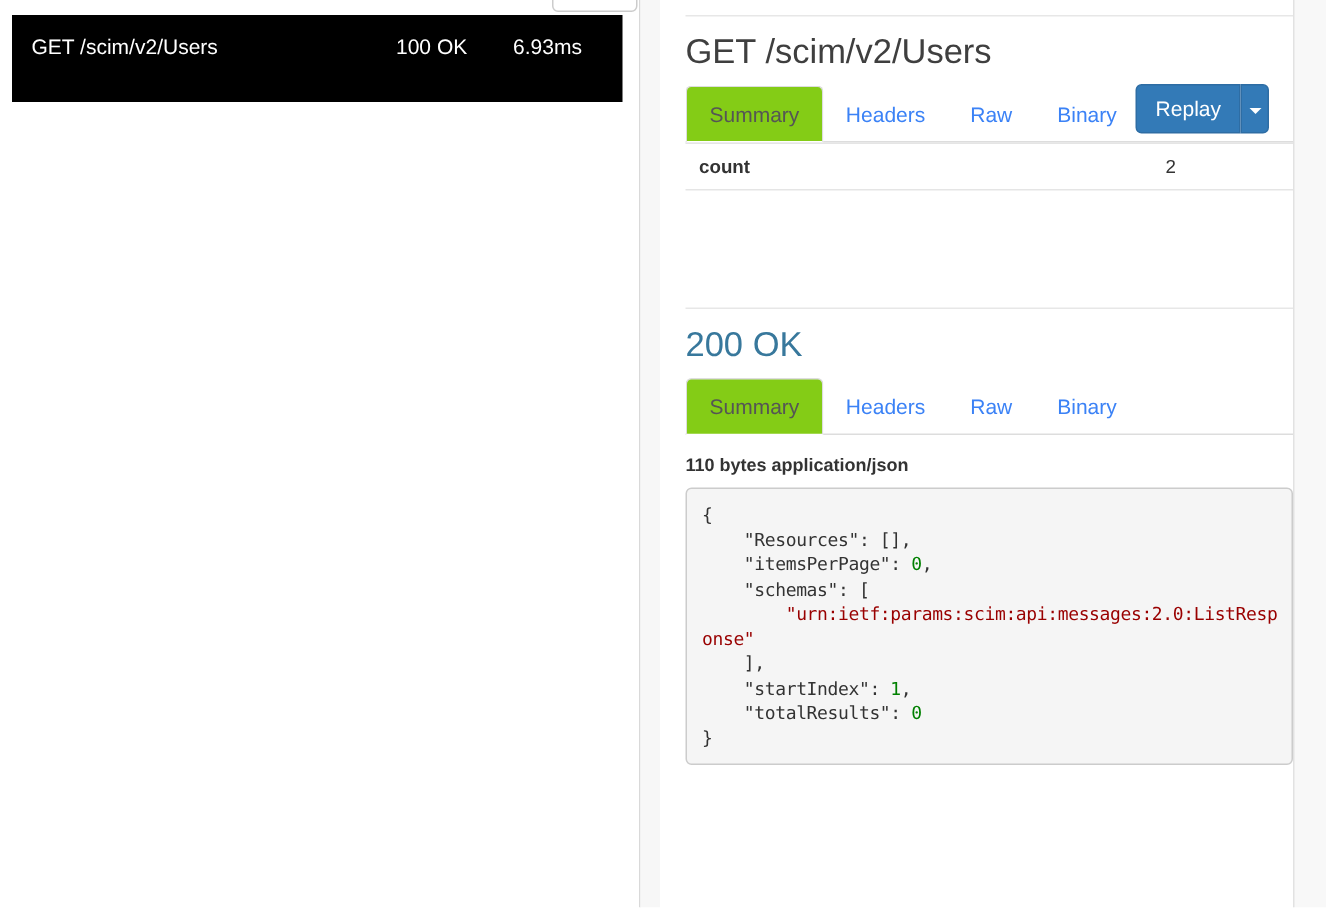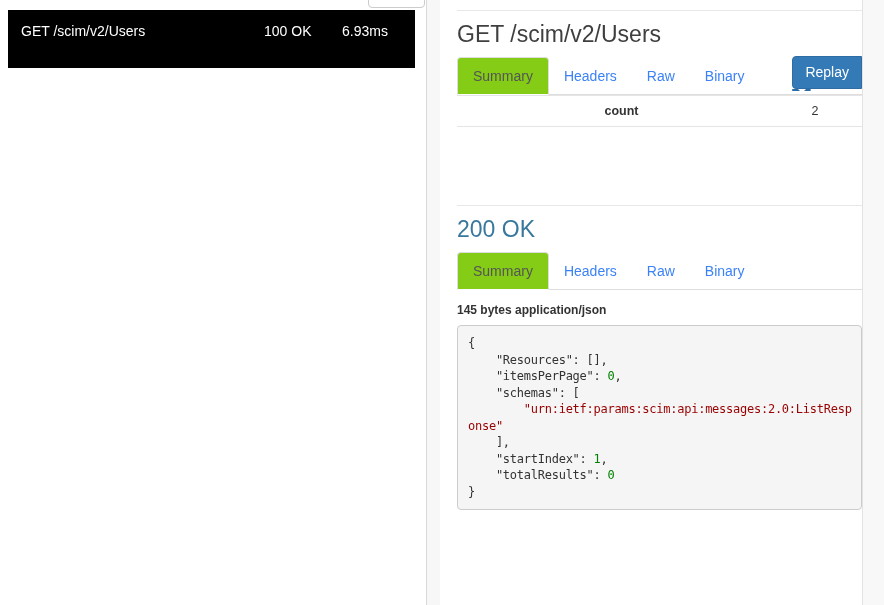--- a/index.html
+++ b/index.html
@@ -32,32 +32,32 @@
   h2.section-title { font-size: 23px; font-weight: 500; letter-spacing: 0; margin: 9px 0 10px 0;
     color: #3f3f3f; line-height: 28px; }
   h2.status-title { color: #38789c; }
 
   .tabs-row { position: relative; border-bottom: 1px solid #ddd; height: 37px;
     display: flex; align-items: flex-end; margin-top: 2px; }
   .tab { font-size: 14px; padding: 9px 15px; color: #3b82f6; cursor: pointer; line-height: 18px; }
   .tab.active { color: #555; background: #84cc16; border: 1px solid #ddd; border-bottom: 1px solid #fff;
     border-radius: 4px 4px 0 0; margin-bottom: -1px; cursor: default; }
 
-  .replay-group { position: absolute; right: 0; top: -2px; display: flex; flex-direction: column; }
+  .replay-group { position: absolute; right: 16px; top: -2px; display: flex; }
   .btn-replay { background: #337ab7; border: 1px solid #2e6da4; color: #fff; font-size: 14px;
     font-family: "Liberation Sans", sans-serif;
     padding: 7px 12px; border-radius: 4px 0 0 4px; cursor: pointer; line-height: 17px; }
   .btn-caret { background: #337ab7; border: 1px solid #2e6da4; border-left: 1px solid #2e6da4;
     color: #fff; width: 19px; border-radius: 0 4px 4px 0; cursor: pointer; position: relative; }
   .caret { position: absolute; left: 50%; top: 50%; margin: -1px 0 0 -4px; width: 0; height: 0;
     border-left: 4px solid transparent; border-right: 4px solid transparent; border-top: 4px solid #fff; }
 
   .subheading { font-size: 12px; color: #333; margin: 13px 0 8px 0; }
 
-  .param-table { width: 100%; text-align: center; }
+  .param-table { width: 100%; }
   .param-row { display: flex; border-bottom: 1px solid #e5e5e5; padding: 8px 9px; font-size: 12.5px; line-height: 14px; }
   .param-table .param-row:first-child { border-top: 1px solid #e5e5e5; }
   .param-name { flex: 0 0 311px; font-weight: bold; color: #333; }
   .param-value { flex: 1 1 auto; color: #333; }
 
   .body-meta { font-size: 12px; font-weight: bold; color: #333; margin: 13px 0 8px 0; }
 
   .code-block { background: #f5f5f5; border: 1px solid #ccc; border-radius: 4px;
     padding: 9px 10px; margin-top: 1px; width: 405px; overflow: hidden;
     font-family: "DejaVu Sans Mono", monospace; font-size: 12px; line-height: 16.5px;
@@ -112,21 +112,21 @@
 
   <h2 class="section-title status-title">200 OK</h2>
 
   <div class="tabs-row">
       <div class="tab active">Summary</div>
       <div class="tab">Headers</div>
       <div class="tab">Raw</div>
       <div class="tab">Binary</div>
     </div>
 
-  <div class="body-meta">145 bytes application/json</div>
+  <div class="body-meta">110 bytes application/json</div>
 
   <div class="code-block">
       <div class="code-line"><span class="tok-pln">{</span></div>
       <div class="code-line"><span class="tok-pln">    "Resources": [],</span></div>
       <div class="code-line"><span class="tok-pln">    "itemsPerPage": </span><span class="tok-num">0</span><span class="tok-pln">,</span></div>
       <div class="code-line"><span class="tok-pln">    "schemas": [</span></div>
       <div class="code-line"><span class="tok-pln">        </span><span class="tok-str">"urn:ietf:params:scim:api:messages:2.0:ListResp</span></div>
       <div class="code-line"><span class="tok-str">onse"</span></div>
       <div class="code-line"><span class="tok-pln">    ],</span></div>
       <div class="code-line"><span class="tok-pln">    "startIndex": </span><span class="tok-num">1</span><span class="tok-pln">,</span></div>

